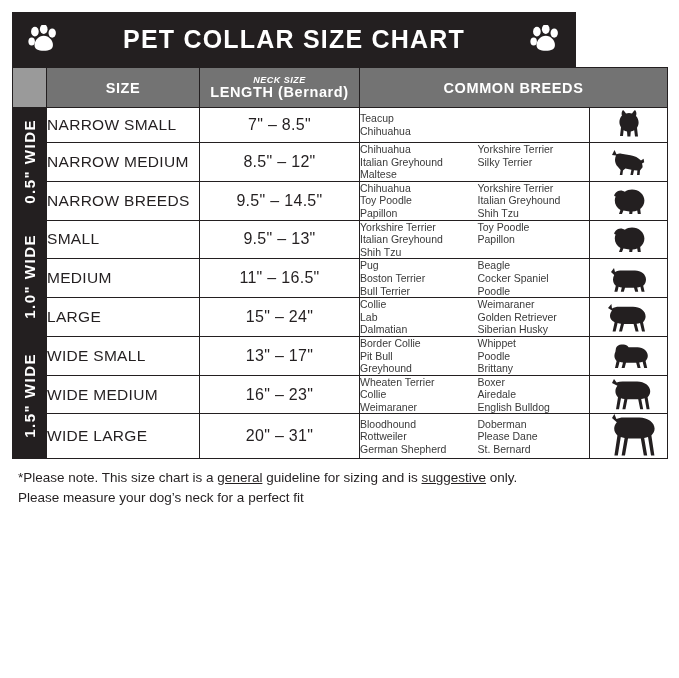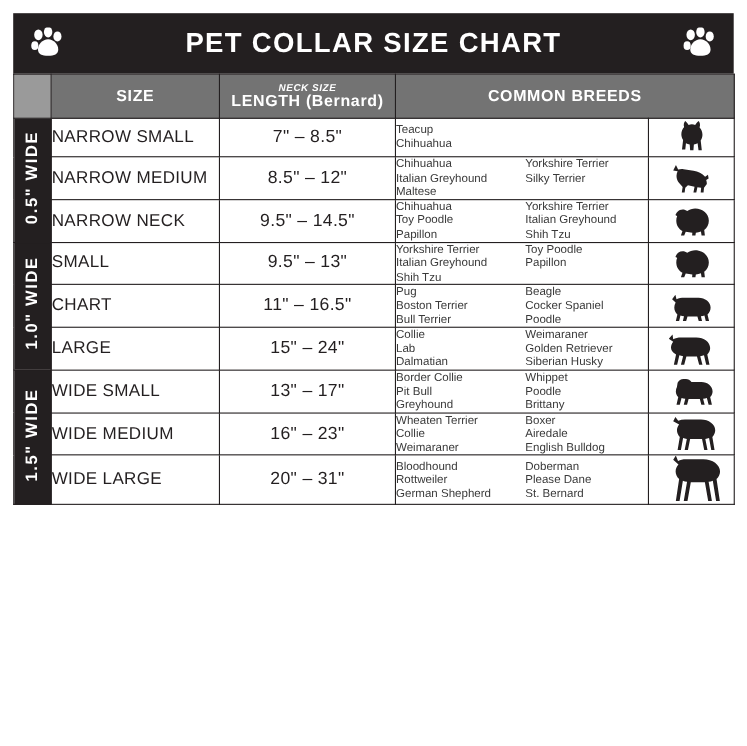--- a/index.html
+++ b/index.html
@@ -8,21 +8,21 @@
     background: #ffffff;
   }
   body {
     width: 679px;
     height: 678px;
     font-family: "Liberation Sans", sans-serif;
     overflow: hidden;
   }
   .chart {
     position: relative;
-    width: 679px;
+    width: 588px;
     height: 678px;
     background: #ffffff;
     box-sizing: border-box;
     padding: 12px 12px 0 12px;
   }
   
   .header {
     position: relative;
     height: 55px;
     background: #231f20;
@@ -216,21 +216,21 @@
             </div>
           </div>
         </td>
         <td class="iconcell">
           <svg width="46" height="32" viewBox="0 0 46 32">
             <path d="M6 9l2.5-5 2 4.2c1.6-.6 3.4-.8 5-.4l9 1.4c4 .6 8 2.6 10.5 5.4l2.6-1.8.6 3.4-2.2 1.4c.4 1.2.6 2.4.6 3.6l-2.6 3.4-.4 4.4h-2.6l.4-4.4-3.4-.4-1 4.8h-2.6l1-5.2-6-1.4-2.4 2.2-.6 4.4h-2.6l.8-5 -3-3.4c-1.6-1.8-2.6-4.2-2.6-6.6 0-1.6.4-3 1-4.4L6 9z" fill="#231f20"></path>
           </svg>
         </td>
       </tr>
       <tr>
-        <td class="size-name">NARROW NECK</td>
+        <td class="size-name">NARROW BREEDS</td>
         <td class="length">9.5" – 14.5"</td>
         <td class="breeds">
           <div class="breeds-inner">
             <div class="breed-col">
               <div>Chihuahua</div>
               <div>Toy Poodle</div>
               <div>Papillon</div>
             </div>
             <div class="breed-col second">
               <div>Yorkshire Terrier</div>
@@ -265,21 +265,21 @@
             </div>
           </div>
         </td>
         <td class="iconcell">
           <svg width="48" height="32" viewBox="0 0 48 32">
             <path d="M9 12c0-3.6 3-6.6 6.6-6.6 1.6 0 3 .6 4.2 1.4 2-1.4 4.6-2.2 7.2-2.2 6.8 0 12.4 4.8 12.4 11 0 3.4-1.6 6.4-4.2 8.4l.6 5h-3l-.6-3.6c-1.4.6-3 1-4.6 1.2l-.4 2.4h-3l.2-2.4-6-1-1.4 3.4h-3l1.4-4c-3.4-2-5.6-5.4-5.6-9.4 0-1.4.2-2.8.8-4 -.8-.6-1.6-1.2-1.6-1.6z" fill="#231f20"></path>
           </svg>
         </td>
       </tr>
       <tr>
-        <td class="size-name">CHART</td>
+        <td class="size-name">MEDIUM</td>
         <td class="length">11" – 16.5"</td>
         <td class="breeds">
           <div class="breeds-inner">
             <div class="breed-col">
               <div>Pug</div>
               <div>Boston Terrier</div>
               <div>Bull Terrier</div>
             </div>
             <div class="breed-col second">
               <div>Beagle</div>
@@ -386,14 +386,18 @@
         </td>
         <td class="iconcell">
           <svg width="62" height="44" viewBox="0 0 62 44">
             <path d="M14 4l2.4-4 2 5c2-1 4.4-1.6 7-1.6h16c8.4 0 15.2 5 15.2 11.2 0 2.6-1.2 5-3.2 6.8l3 20h-3.4l-3-18.4c-1.2.4-2.4.8-3.8 1l3 17.4h-3.4l-3-17H30l-3 17h-3.4l3-17.4c-1.4-.2-2.6-.6-3.8-1l-3 18.4H16.4l3-20c-2-1.8-3.2-4.2-3.2-6.8 0-2.4 1-4.6 2.6-6.4L14 4z" fill="#231f20"></path>
           </svg>
         </td>
       </tr>
     </tbody>
   </table>
 
+  <div class="note">
+    <div><span>*Please note. This size chart is a </span><span class="u">general</span><span> guideline for sizing and is </span><span class="u">suggestive</span><span> only.</span></div>
+    <div>Please measure your dog’s neck for a perfect fit</div>
+  </div>
 
 </div>
 
 </body></html>

